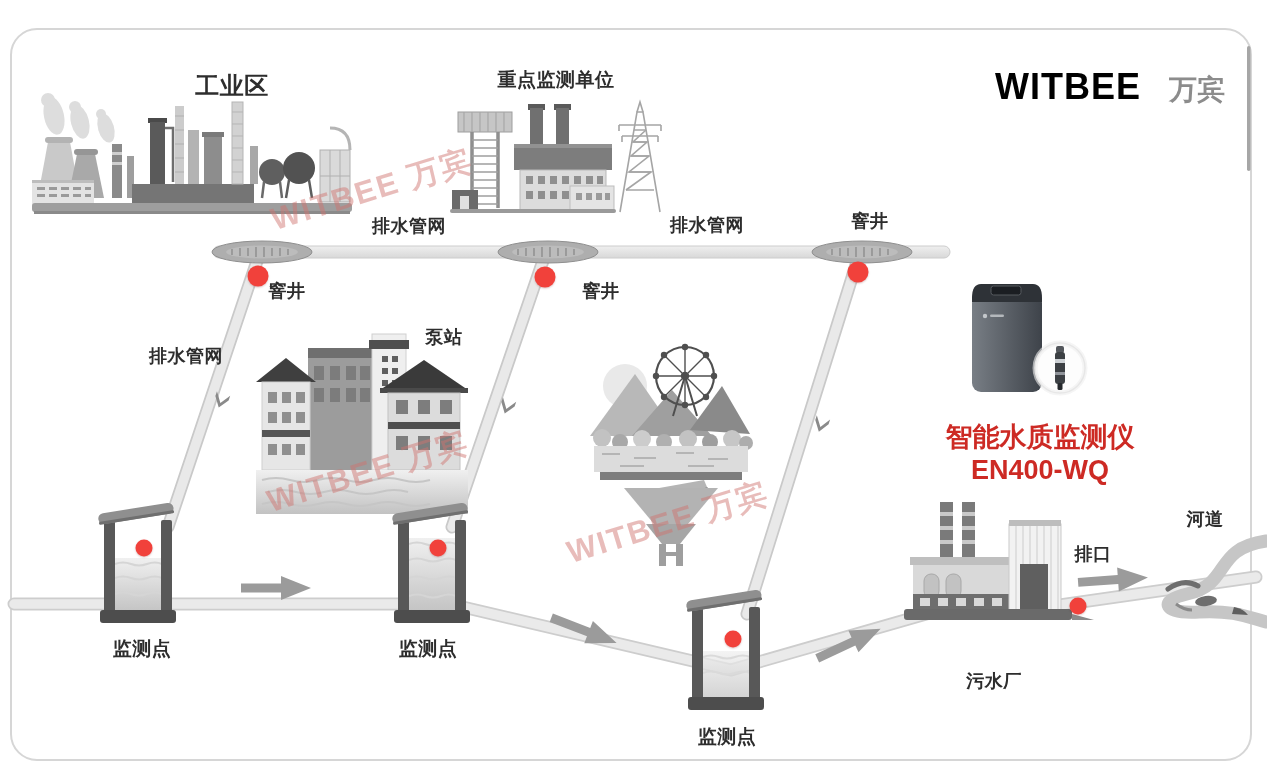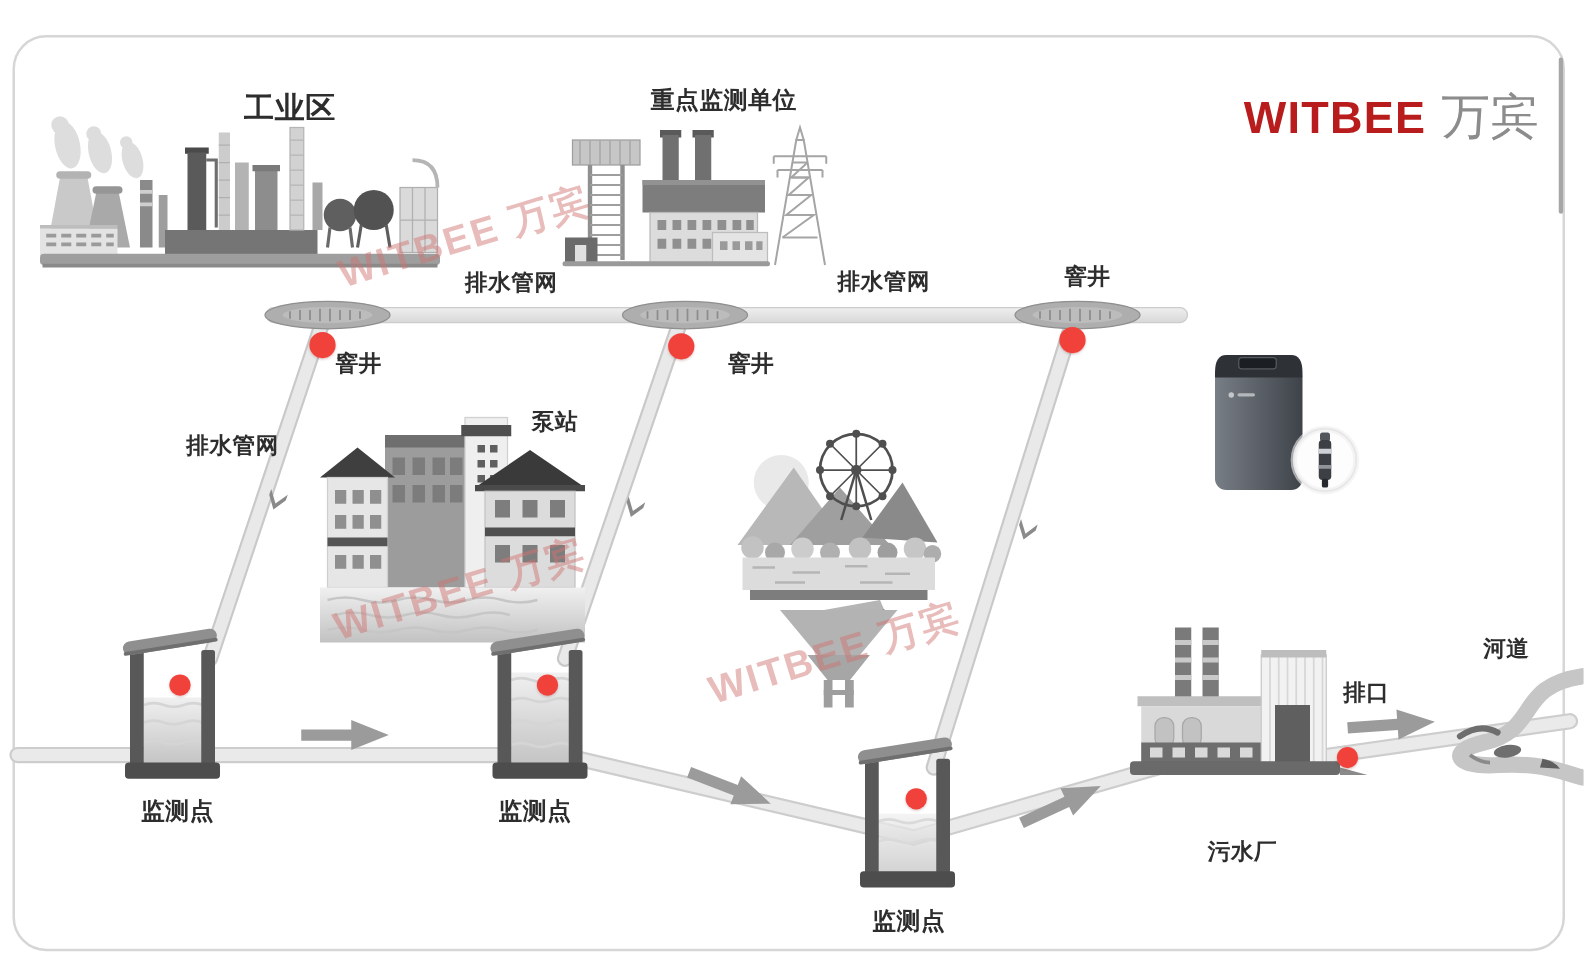--- a/index.html
+++ b/index.html
@@ -18,22 +18,22 @@
   }
   .dot.big{width:21px;height:21px;}
   .dot.small{width:17px;height:17px;}
   .wm{
     position:absolute;white-space:nowrap;pointer-events:none;
     font-size:31px;font-weight:700;letter-spacing:2px;
     color:rgba(206,116,111,.48);
     transform:translate(-50%,-50%) rotate(-17deg);
   }
   .logo{position:absolute;left:995px;top:66px;white-space:nowrap;}
-  .logo .en{font-size:36px;font-weight:800;color:#b91c1c;letter-spacing:1px;}
-  .logo .cn{font-size:39px;font-weight:400;color:#8c8c8c;margin-left:12px;}
+  .logo .en{font-size:36px;font-weight:800;color:#000000;letter-spacing:1px;}
+  .logo .cn{font-size:28px;font-weight:700;color:#8c8c8c;margin-left:28px;}
   .caption{
     position:absolute;left:1040px;top:421px;transform:translateX(-50%);
     text-align:center;color:#cd2a24;font-weight:700;font-size:27px;line-height:1.22;
     white-space:nowrap;
   }
 </style>
 </head>
 <body>
 
 <div class="canvas">
@@ -395,35 +395,37 @@
   <div class="dot small" style="left:144px;top:548px;"></div>
   <div class="dot small" style="left:438px;top:548px;"></div>
   <div class="dot small" style="left:733px;top:639px;"></div>
   <div class="dot small" style="left:1078px;top:606px;"></div>
 
   <div class="wm" style="left:372px;top:190px;">WITBEE 万宾</div>
   <div class="wm" style="left:368px;top:472px;">WITBEE 万宾</div>
   <div class="wm" style="left:668px;top:523px;">WITBEE 万宾</div>
 
   <div class="lbl" style="left:232px;top:70px;font-size:24px;">工业区</div>
-  <div class="lbl" style="left:579px;top:67px;font-size:19px;">重点监测单位</div>
+  <div class="lbl" style="left:556px;top:67px;font-size:19px;">重点监测单位</div>
   <div class="lbl" style="left:409px;top:214px;">排水管网</div>
   <div class="lbl" style="left:707px;top:213px;">排水管网</div>
   <div class="lbl" style="left:870px;top:209px;">窨井</div>
   <div class="lbl" style="left:287px;top:279px;">窨井</div>
   <div class="lbl" style="left:601px;top:279px;">窨井</div>
   <div class="lbl" style="left:186px;top:344px;">排水管网</div>
   <div class="lbl" style="left:444px;top:325px;">泵站</div>
   <div class="lbl" style="left:142px;top:636px;font-size:19px;">监测点</div>
   <div class="lbl" style="left:428px;top:636px;font-size:19px;">监测点</div>
   <div class="lbl" style="left:727px;top:724px;font-size:19px;">监测点</div>
   <div class="lbl" style="left:994px;top:636px;margin-top:33px;">污水厂</div>
   <div class="lbl" style="left:1093px;top:542px;">排口</div>
   <div class="lbl" style="left:1205px;top:507px;">河道</div>
 
   <div class="logo">
     <span class="en">WITBEE</span><span class="cn">万宾</span>
   </div>
 
   <div class="caption">
+    <div>智能水质监测仪</div>
+    <div>EN400-WQ</div>
   </div>
 
 </div>
 
 </body></html>

